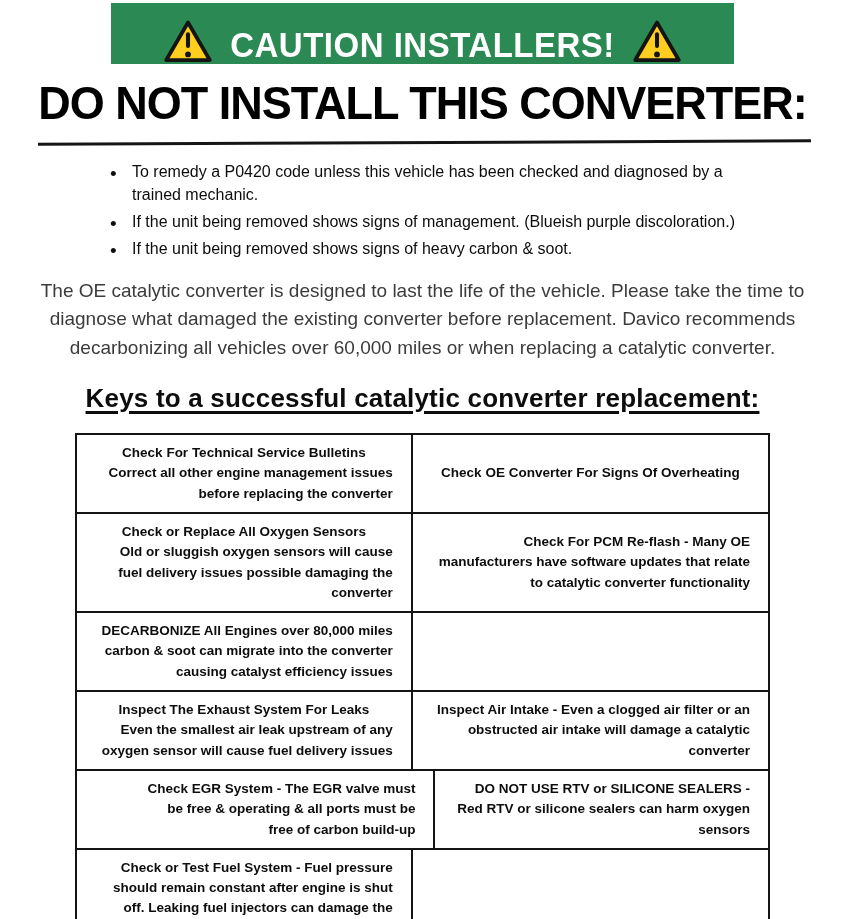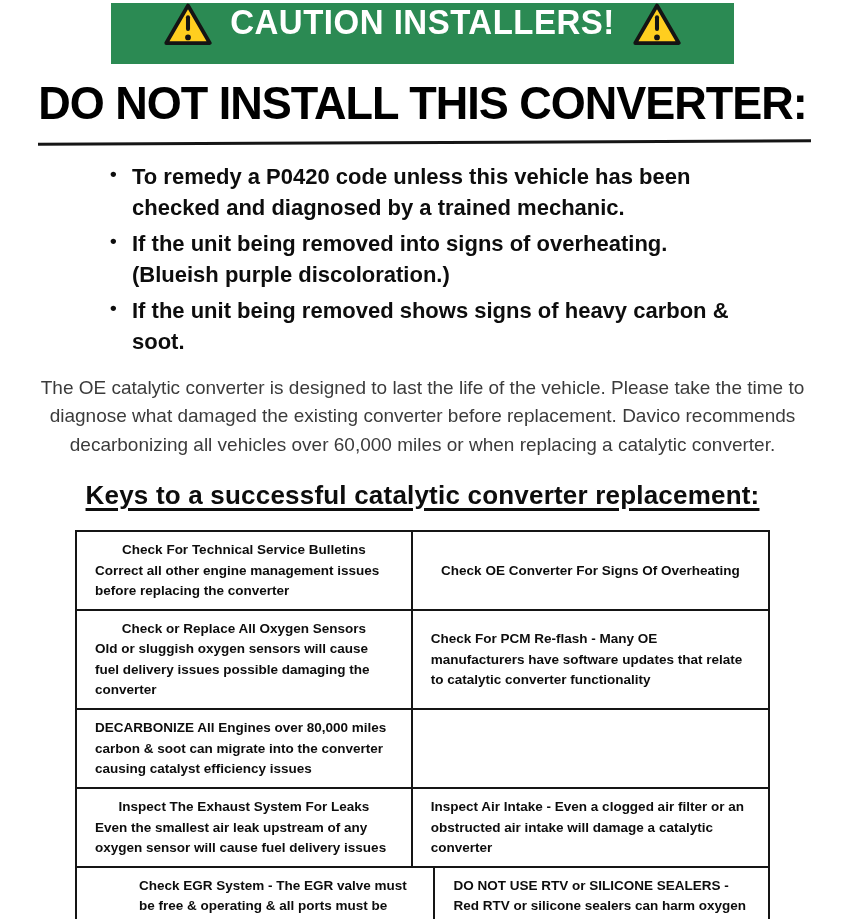--- a/index.html
+++ b/index.html
@@ -14,21 +14,21 @@
     font-family: "Liberation Sans", "DejaVu Sans", sans-serif;
     color: #111111;
   }
   
   .banner {
     width: 623px;
     height: 61px;
     margin: 3px auto 0;
     background: #2b8a53;
     display: flex;
-    align-items: flex-start;
+    align-items: flex-end;
     justify-content: center;
     gap: 18px;
   }
   .banner-title {
     color: #ffffff;
     font-size: 33px;
     font-weight: bold;
     letter-spacing: 0.5px;
     white-space: nowrap;
     transform: scaleY(1.05);
@@ -50,22 +50,22 @@
     height: 3px;
     background: #151515;
     margin: 12px 0 0 38px;
     transform: rotate(-0.25deg);
   }
   
   .warning-list {
     margin: 17px 0 0 108px;
     width: 648px;
     list-style: none;
-    font-size: 22px;
-    font-weight: bold;
+    font-size: 16px;
+    font-weight: normal;
     line-height: 1.43;
     color: #0d0d0d;
   }
   .warning-list li { position: relative; padding-left: 24px; margin-bottom: 4px; }
   .warning-list li::before {
     content: "•";
     position: absolute;
     left: 2px;
     top: -1px;
     font-size: 19px;
@@ -104,21 +104,21 @@
   }
   .tips-table .row:last-child { border-bottom: none; }
   .tips-table .row { min-height: 79px; }
   .tips-table .row:nth-child(5) { min-height: 69px; padding-left: 44px; }
   .tips-table .row:nth-child(6) { min-height: 74px; }
   .cell {
     display: flex;
     flex-direction: column;
     justify-content: center;
     align-items: center;
-    text-align: left;
+    text-align: right;
     padding: 8px 18px;
     font-size: 13.5px;
     font-weight: bold;
     line-height: 1.5;
     color: #0d0d0d;
   }
   .cell-left { width: 48.6%; border-right: 2px solid #151515; }
   .cell-right { width: 51.4%; border-radius: 10px; }
 </style>
 </head>
@@ -139,21 +139,21 @@
       <circle cx="32" cy="45.5" r="3.8" fill="#141414"></circle>
     </svg>
   </div>
 
   <div class="main-heading">DO NOT INSTALL THIS CONVERTER:</div>
 
   <div class="divider"></div>
 
   <ul class="warning-list">
       <li>To remedy a P0420 code unless this vehicle has been checked and diagnosed by a trained mechanic.</li>
-      <li>If the unit being removed into signs of overheating. (Blueish purple discoloration.)</li>
+      <li>If the unit being removed shows signs of management. (Blueish purple discoloration.)</li>
       <li>If the unit being removed shows signs of heavy carbon &amp; soot.</li>
     </ul>
 
   <p class="intro">The OE catalytic converter is designed to last the life of the vehicle. Please take the time to diagnose what damaged the existing converter before replacement. Davico recommends decarbonizing all vehicles over 60,000 miles or when replacing a catalytic converter.</p>
 
   <div class="keys-heading">Keys to a successful catalytic converter replacement:</div>
 
   <div class="tips-table">
       <div class="row">
         <div class="cell cell-left">

